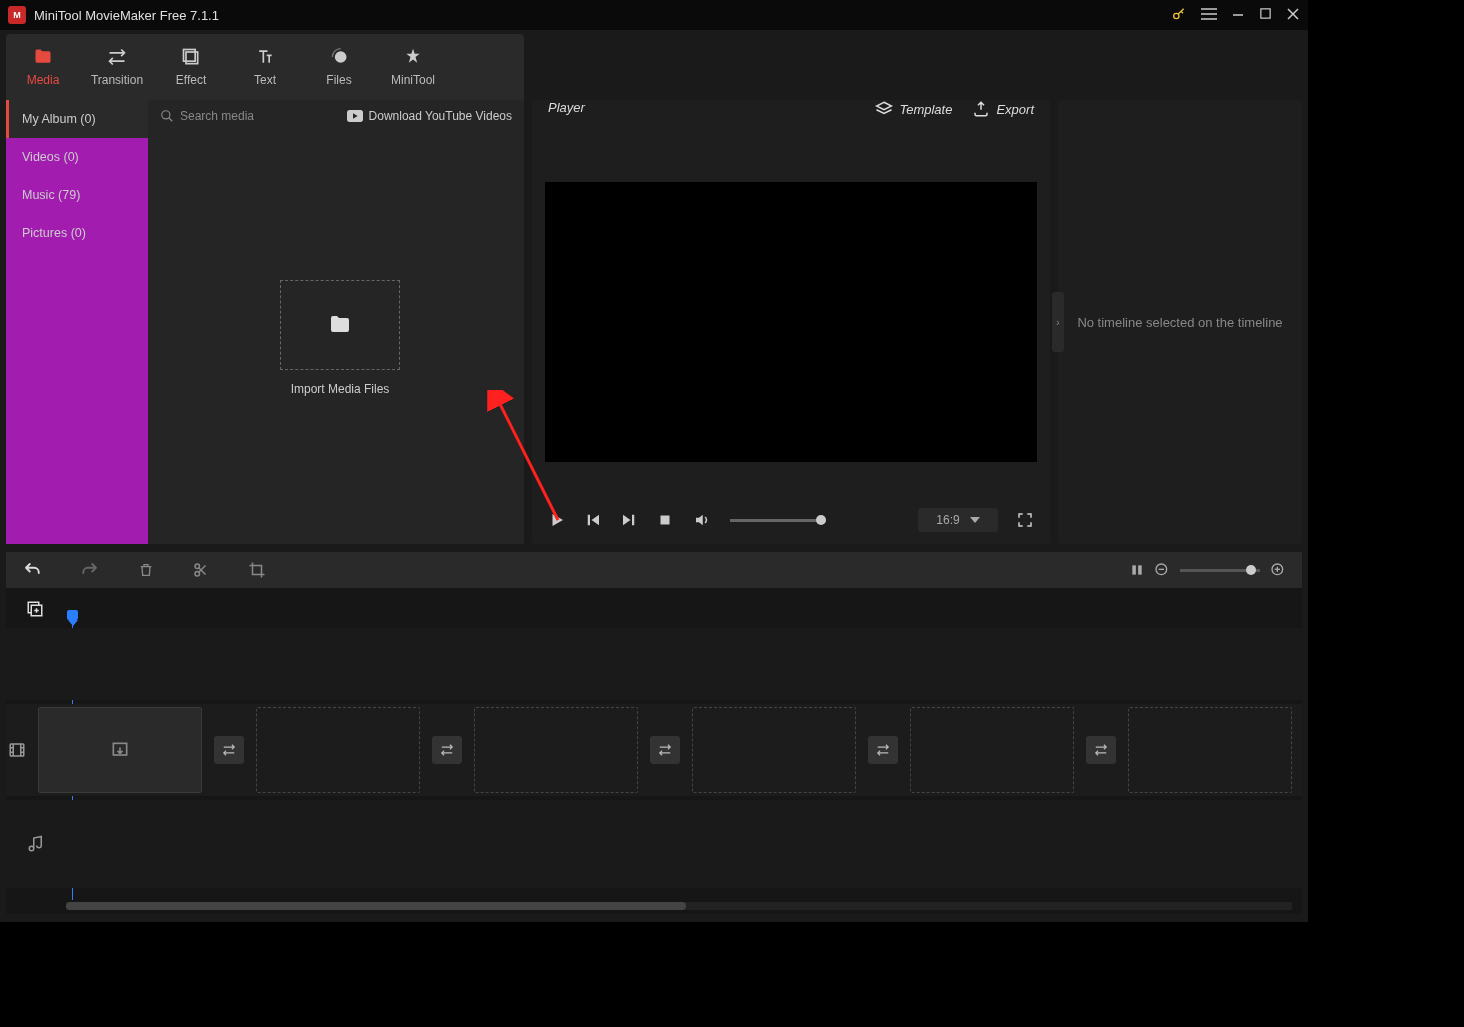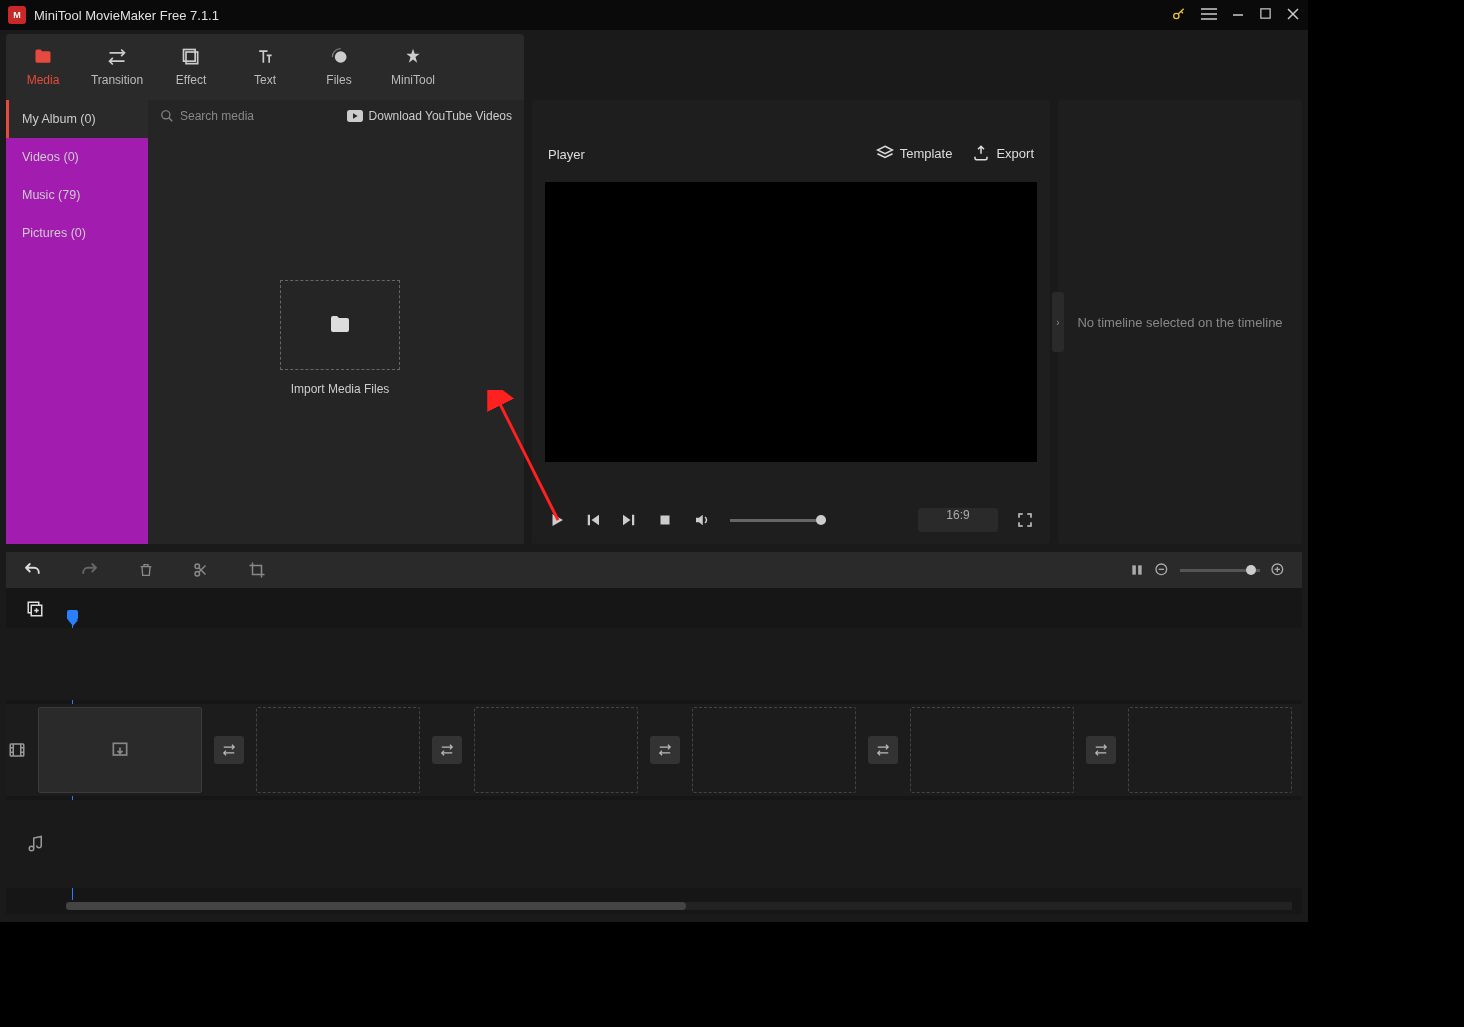--- a/index.html
+++ b/index.html
@@ -29,37 +29,37 @@
 .mediacontent { flex: 1; background: #252525; position: relative; }
 .searchbar { height: 32px; display: flex; align-items: center; padding: 0 12px; gap: 6px; }
 .searchbar input { background: transparent; border: none; color: #999; font-size: 12px; flex: 1; outline: none; }
 .searchbar input::placeholder { color: #888; }
 .ytdl { color: #ccc; font-size: 12px; display: flex; align-items: center; gap: 6px; cursor: pointer; }
 .importzone { position: absolute; left: 132px; top: 180px; width: 120px; height: 90px; border: 1px dashed #666; display: flex; align-items: center; justify-content: center; cursor: pointer; }
 .importlabel { position: absolute; left: 132px; top: 282px; width: 120px; text-align: center; font-size: 12px; color: #ccc; }
 .arrow-annot { position: absolute; left: 336px; top: 290px; }
 
 .playerpanel { width: 518px; background: #1e1e1e; border-radius: 4px; display: flex; flex-direction: column; }
-.playerheader { height: 62px; display: flex; align-items: flex-end; padding: 0 16px; justify-content: space-between; }
+.playerheader { height: 62px; display: flex; align-items: flex-start; padding: 0 16px; justify-content: space-between; font-style: italic; }
 .playerheader .lbl { color: #ddd; font-size: 13px; }
 .playerheader .rbtns { display: flex; gap: 20px; }
-.rbtn { display: flex; align-items: center; gap: 6px; color: #ddd; font-size: 13px; cursor: pointer; margin-top: 44px; }
+.rbtn { display: flex; align-items: center; gap: 6px; color: #ddd; font-size: 13px; cursor: pointer; }
 .videoarea { flex: 1; display: flex; align-items: center; justify-content: center; padding: 2px 10px 20px 10px; }
 .videobox { width: 492px; height: 280px; background: #000; }
 .seekrow { display: flex; align-items: center; padding: 0 16px; gap: 8px; height: 24px; }
 .seektrack { flex: 1; height: 3px; background: #3a3a3a; position: relative; }
 .seekknob { position: absolute; left: -5px; top: -4px; width: 11px; height: 11px; background: #ccc; border-radius: 50%; }
 .time-cur { color: #e67a3f; font-size: 12px; }
 .time-tot { color: #999; font-size: 12px; }
 .controlsrow { display: flex; align-items: center; padding: 8px 16px 12px 16px; gap: 18px; }
 .controlsrow svg { cursor: pointer; }
 .volslider { width: 96px; height: 3px; background: #666; position: relative; }
 .volknob { position: absolute; right: 0; top: -4px; width: 10px; height: 10px; background: #ccc; border-radius: 50%; }
 .spacer { flex: 1; }
-.aspect { width: 80px; height: 24px; background: #2a2a2a; display: flex; align-items: center; justify-content: center; gap: 10px; font-size: 12px; color: #aaa; border-radius: 3px; cursor: pointer; flex-direction: column; }
+.aspect { width: 80px; height: 24px; background: #2a2a2a; display: flex; align-items: center; justify-content: center; gap: 10px; font-size: 12px; color: #aaa; border-radius: 3px; cursor: pointer; }
 
 .rightpanel { flex: 1; background: #1e1e1e; border-radius: 4px; display: flex; align-items: center; justify-content: center; position: relative; }
 .rightpanel .msg { color: #888; font-size: 13px; }
 .rightpanel .handle { position: absolute; left: -6px; top: 50%; transform: translateY(-50%); width: 12px; height: 60px; background: #2a2a2a; border-radius: 3px; display: flex; align-items: center; justify-content: center; color: #888; font-size: 10px; cursor: pointer; }
 
 
 .tl-toolbar { height: 36px; background: #2a2a2a; margin: 8px 6px 0 6px; display: flex; align-items: center; padding: 0 16px; gap: 38px; }
 .tl-toolbar svg { cursor: pointer; }
 .tl-toolbar .zoom { margin-left: auto; display: flex; align-items: center; gap: 10px; }
 .zoom-track { width: 80px; height: 3px; background: #555; position: relative; }

